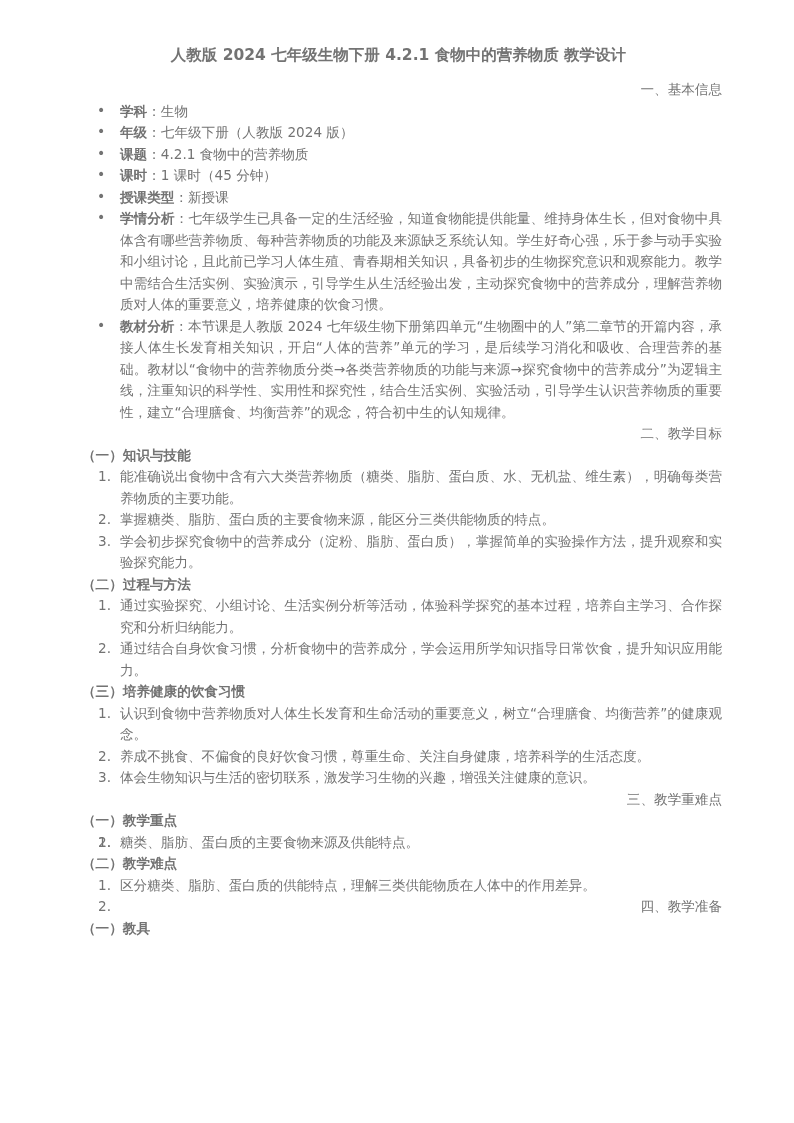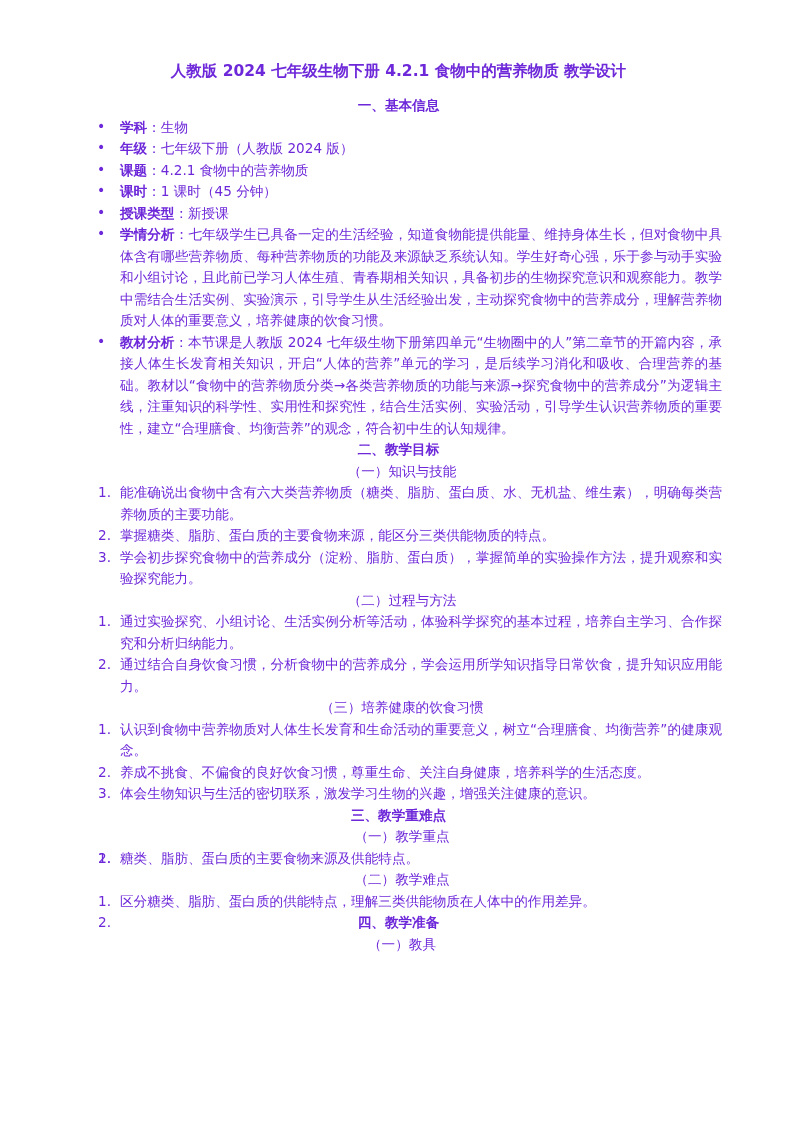--- a/index.html
+++ b/index.html
@@ -6,45 +6,45 @@
     margin: 0;
     padding: 0;
     background: #ffffff;
   }
   .page {
     position: relative;
     width: 794px;
     height: 1123px;
     margin: 0 auto;
     background: #ffffff;
-    color: #6d28d9;
+    color: #737373;
     box-sizing: border-box;
-    padding: 60px 72px 40px 75px;
+    padding: 44px 72px 40px 75px;
     font-family: "DejaVu Sans", "Liberation Sans", sans-serif;
     font-size: 13.6px;
     line-height: 21.5px;
     overflow: hidden;
   }
   .doc-title {
     font-size: 15.5px;
     font-weight: 700;
     text-align: center;
     line-height: 22px;
     margin: 0 0 13px 0;
     white-space: nowrap;
   }
   .doc-body { }
   .section-heading {
-    font-weight: 700;
-    text-align: center;
+    font-weight: 400;
+    text-align: right;
   }
   .subsection-heading {
-    font-weight: 400;
+    font-weight: 700;
     padding-left: 7px;
-    text-align: center;
+    text-align: left;
   }
   .bullet-item {
     position: relative;
     padding-left: 45px;
     text-align: justify;
     text-justify: inter-ideograph;
   }
   .bullet-item .marker {
     position: absolute;
     left: 22px;

